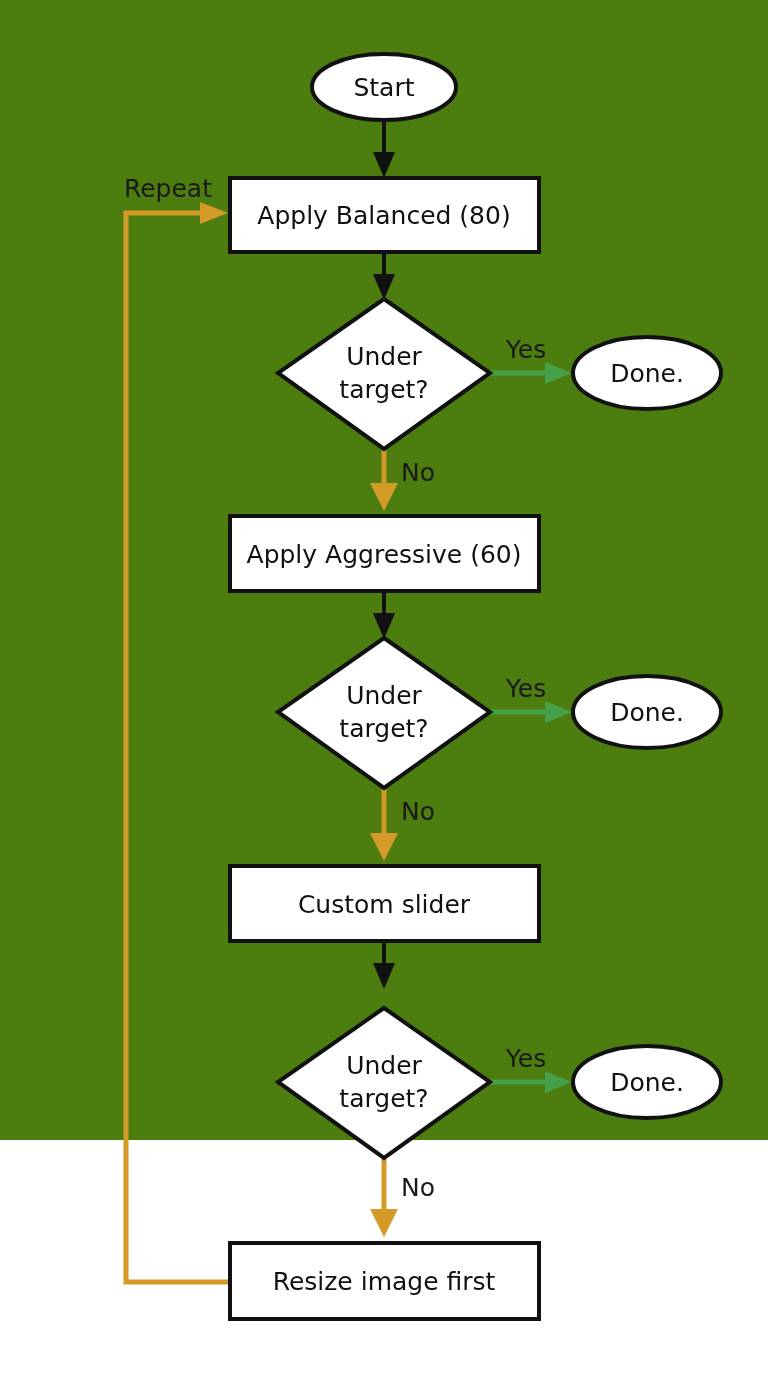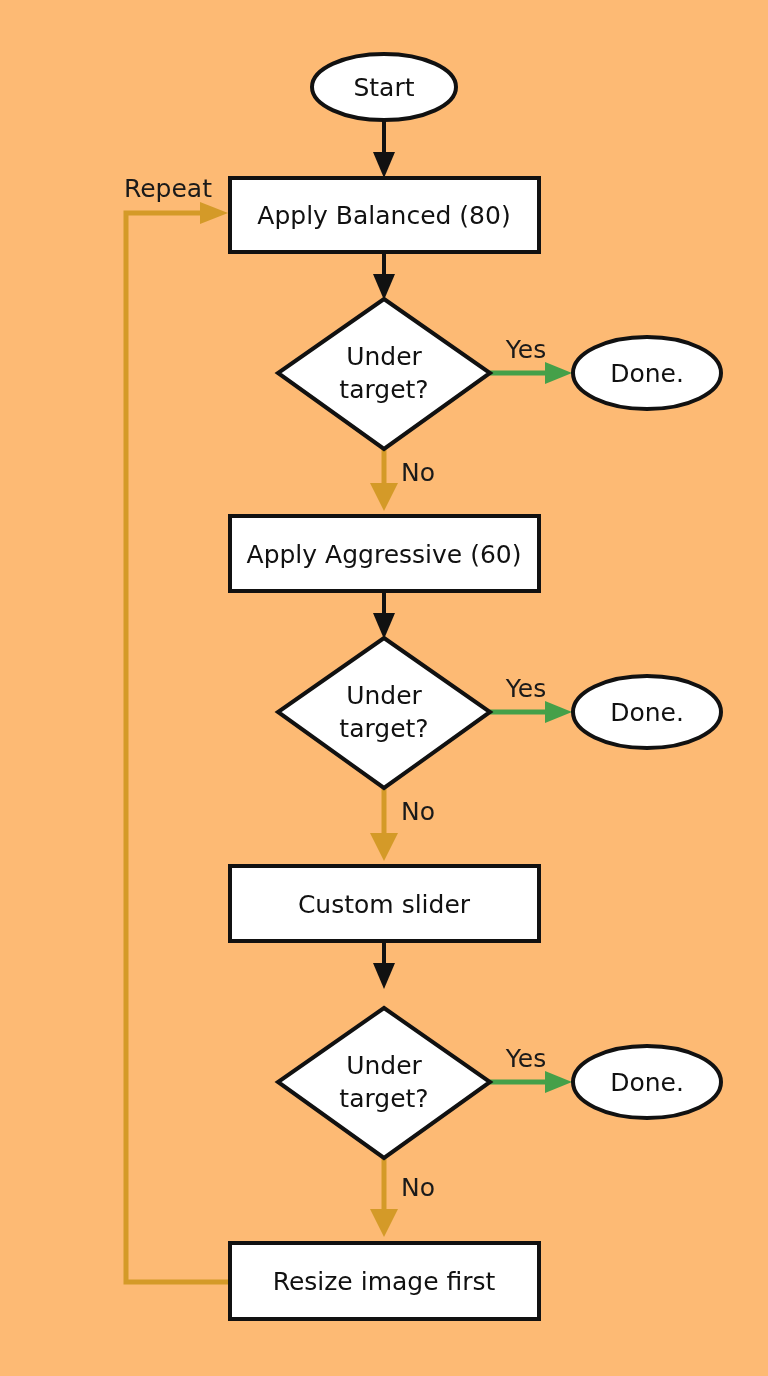--- a/index.html
+++ b/index.html
@@ -10,22 +10,22 @@
   }
   body {
     width: 768px;
     height: 1376px;
     font-family: "DejaVu Sans", sans-serif;
     overflow: hidden;
   }
   #flow-root {
     position: relative;
     width: 768px;
-    height: 1376px;
-    background: #fdba74;
+    height: 1140px;
+    background: #4d7c0f;
   }
   #flow-svg {
     position: absolute;
     top: 0;
     left: 0;
     width: 768px;
     height: 1376px;
     display: block;
   }
   .node-text {

